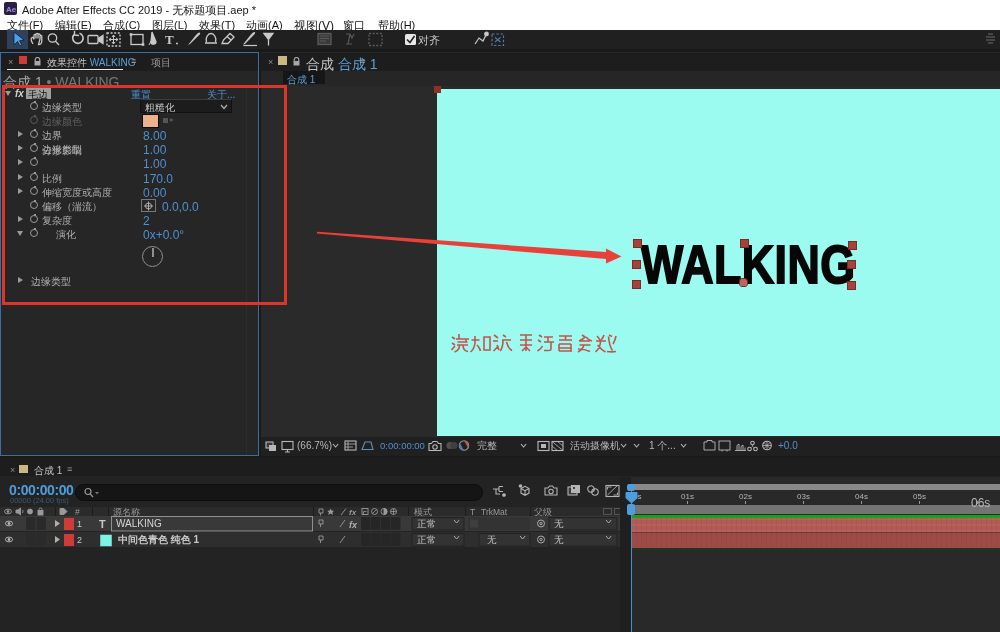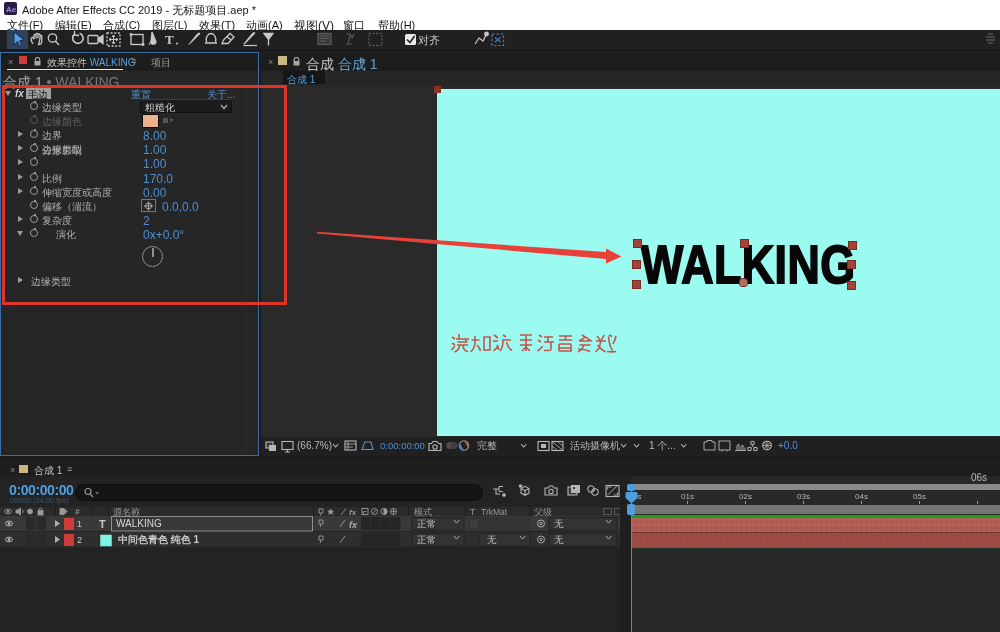--- a/index.html
+++ b/index.html
@@ -448,21 +448,21 @@
 <div class="abs" style="left:629px;top:484px;width:371px;height:6px;background:#8a8a8a"></div>
 <div class="abs" style="left:629px;top:505px;width:371px;height:9px;background:#747474"></div>
 
 <div id="ruler" style="position:absolute;left:0;top:0">
 <div class="t" style="left:633px;top:492px;font-size:8px;color:#b8b8b8">0s</div>
 <div class="t" style="left:681px;top:492px;font-size:8px;color:#b8b8b8">01s</div>
 <div class="t" style="left:739px;top:492px;font-size:8px;color:#b8b8b8">02s</div>
 <div class="t" style="left:797px;top:492px;font-size:8px;color:#b8b8b8">03s</div>
 <div class="t" style="left:855px;top:492px;font-size:8px;color:#b8b8b8">04s</div>
 <div class="t" style="left:913px;top:492px;font-size:8px;color:#b8b8b8">05s</div>
-<div class="t" style="left:971px;top:472px;font-size:10px;color:#b8b8b8">06s</div>
+<div class="t" style="left:971px;top:496px;font-size:12px;color:#b8b8b8">06s</div>
 <div class="abs" style="left:687px;top:501px;width:1px;height:3px;background:#999"></div>
 <div class="abs" style="left:745px;top:501px;width:1px;height:3px;background:#999"></div>
 <div class="abs" style="left:803px;top:501px;width:1px;height:3px;background:#999"></div>
 <div class="abs" style="left:861px;top:501px;width:1px;height:3px;background:#999"></div>
 <div class="abs" style="left:919px;top:501px;width:1px;height:3px;background:#999"></div>
 <div class="abs" style="left:977px;top:501px;width:1px;height:3px;background:#999"></div>
 </div>
 
 <div class="abs" style="left:631px;top:515px;width:369px;height:2.5px;background:#17a21c"></div>
 <div class="abs" style="left:631px;top:517.5px;width:369px;height:14px;background:#b25b55;background-image:repeating-linear-gradient(90deg,rgba(0,0,0,0.05) 0 1px,transparent 1px 5px),repeating-linear-gradient(0deg,rgba(255,255,255,0.04) 0 2px,transparent 2px 6px)"></div>

